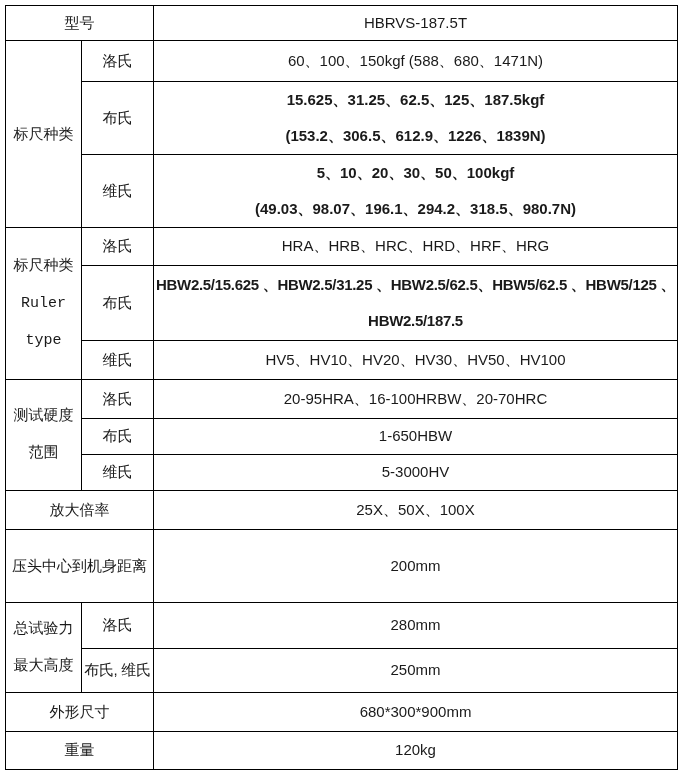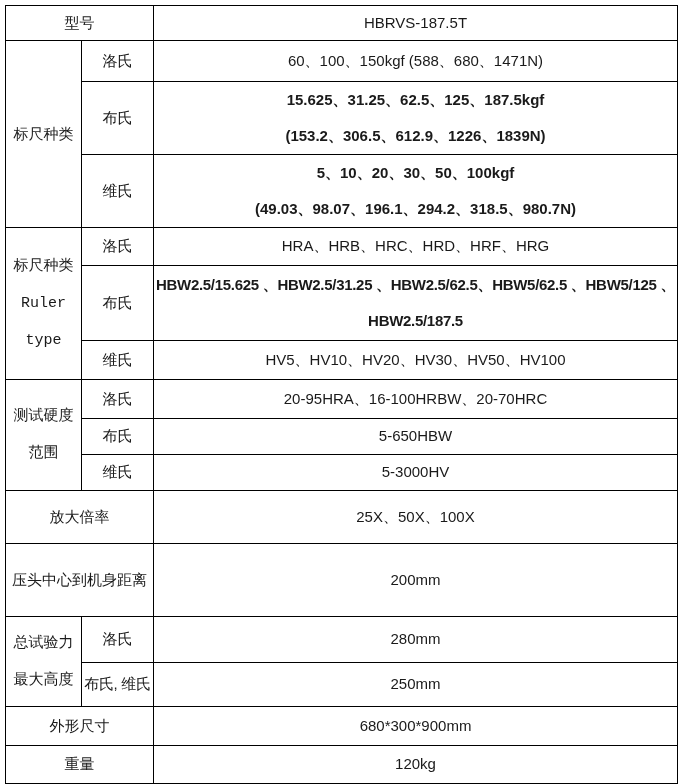--- a/index.html
+++ b/index.html
@@ -107,28 +107,28 @@
   <tr style="height:39px">
     <td rowspan="3">
       <div class="ln-lbl">测试硬度</div>
       <div class="ln-lbl">范围</div>
     </td>
     <td>洛氏</td>
     <td>20-95HRA、16-100HRBW、20-70HRC</td>
   </tr>
   <tr style="height:36px">
     <td>布氏</td>
-    <td>5-650HBW</td>
+    <td>1-650HBW</td>
   </tr>
   <tr style="height:36px">
     <td>维氏</td>
     <td>5-3000HV</td>
   </tr>
 
-  <tr style="height:53px">
+  <tr style="height:39px">
     <td colspan="2">放大倍率</td>
     <td>25X、50X、100X</td>
   </tr>
 
   <tr style="height:73px">
     <td colspan="2">压头中心到机身距离</td>
     <td>200mm</td>
   </tr>
 
   <tr style="height:46px">

